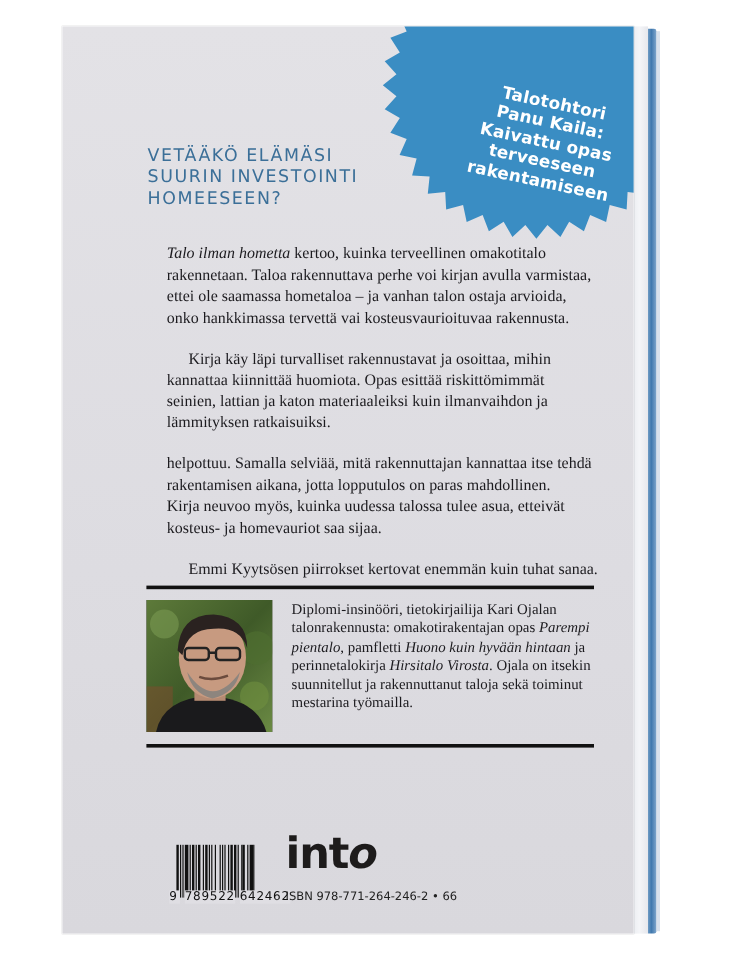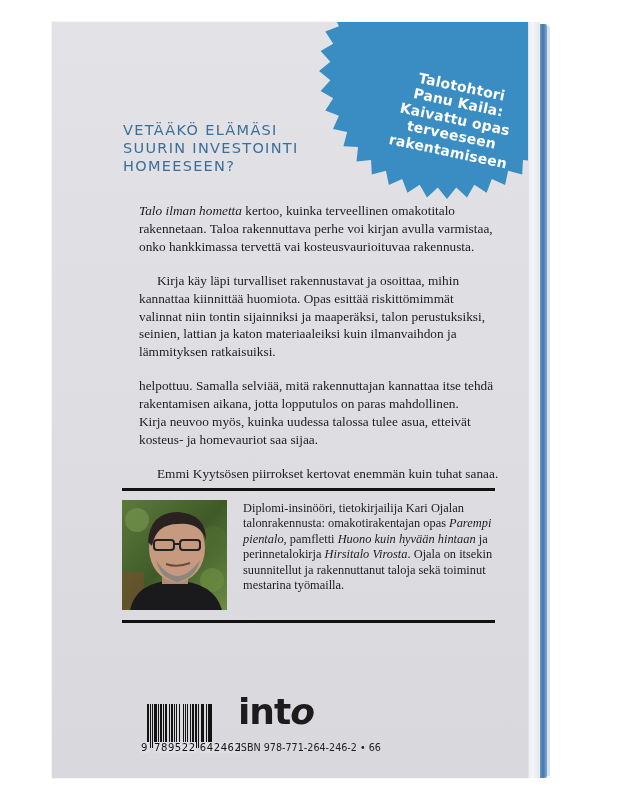--- a/index.html
+++ b/index.html
@@ -63,26 +63,26 @@
   <div class="headline">
     <div>VETÄÄKÖ ELÄMÄSI</div>
     <div>SUURIN INVESTOINTI</div>
     <div>HOMEESEEN?</div>
   </div>
 
   <div class="body-text">
     <p>
       <span class="line"><i>Talo ilman hometta</i><span> kertoo, kuinka terveellinen omakotitalo</span></span>
       <span class="line">rakennetaan. Taloa rakennuttava perhe voi kirjan avulla varmistaa,</span>
+      <span class="line">ettei ole saamassa hometaloa – ja vanhan talon ostaja arvioida,</span>
       <span class="line">onko hankkimassa tervettä vai kosteusvaurioituvaa rakennusta.</span>
     </p>
     <p>
       <span class="line indent">Kirja käy läpi turvalliset rakennustavat ja osoittaa, mihin</span>
       <span class="line">kannattaa kiinnittää huomiota. Opas esittää riskittömimmät</span>
-      <span class="line">valinnat niin tontin sijainniksi ja maaperäksi, talon perustuksiksi,</span>
       <span class="line">seinien, lattian ja katon materiaaleiksi kuin ilmanvaihdon ja</span>
       <span class="line">lämmityksen ratkaisuiksi.</span>
     </p>
     <p>
       <span class="line">helpottuu. Samalla selviää, mitä rakennuttajan kannattaa itse tehdä</span>
       <span class="line">rakentamisen aikana, jotta lopputulos on paras mahdollinen.</span>
       <span class="line">Kirja neuvoo myös, kuinka uudessa talossa tulee asua, etteivät</span>
       <span class="line">kosteus- ja homevauriot saa sijaa.</span>
     </p>
     <p>

